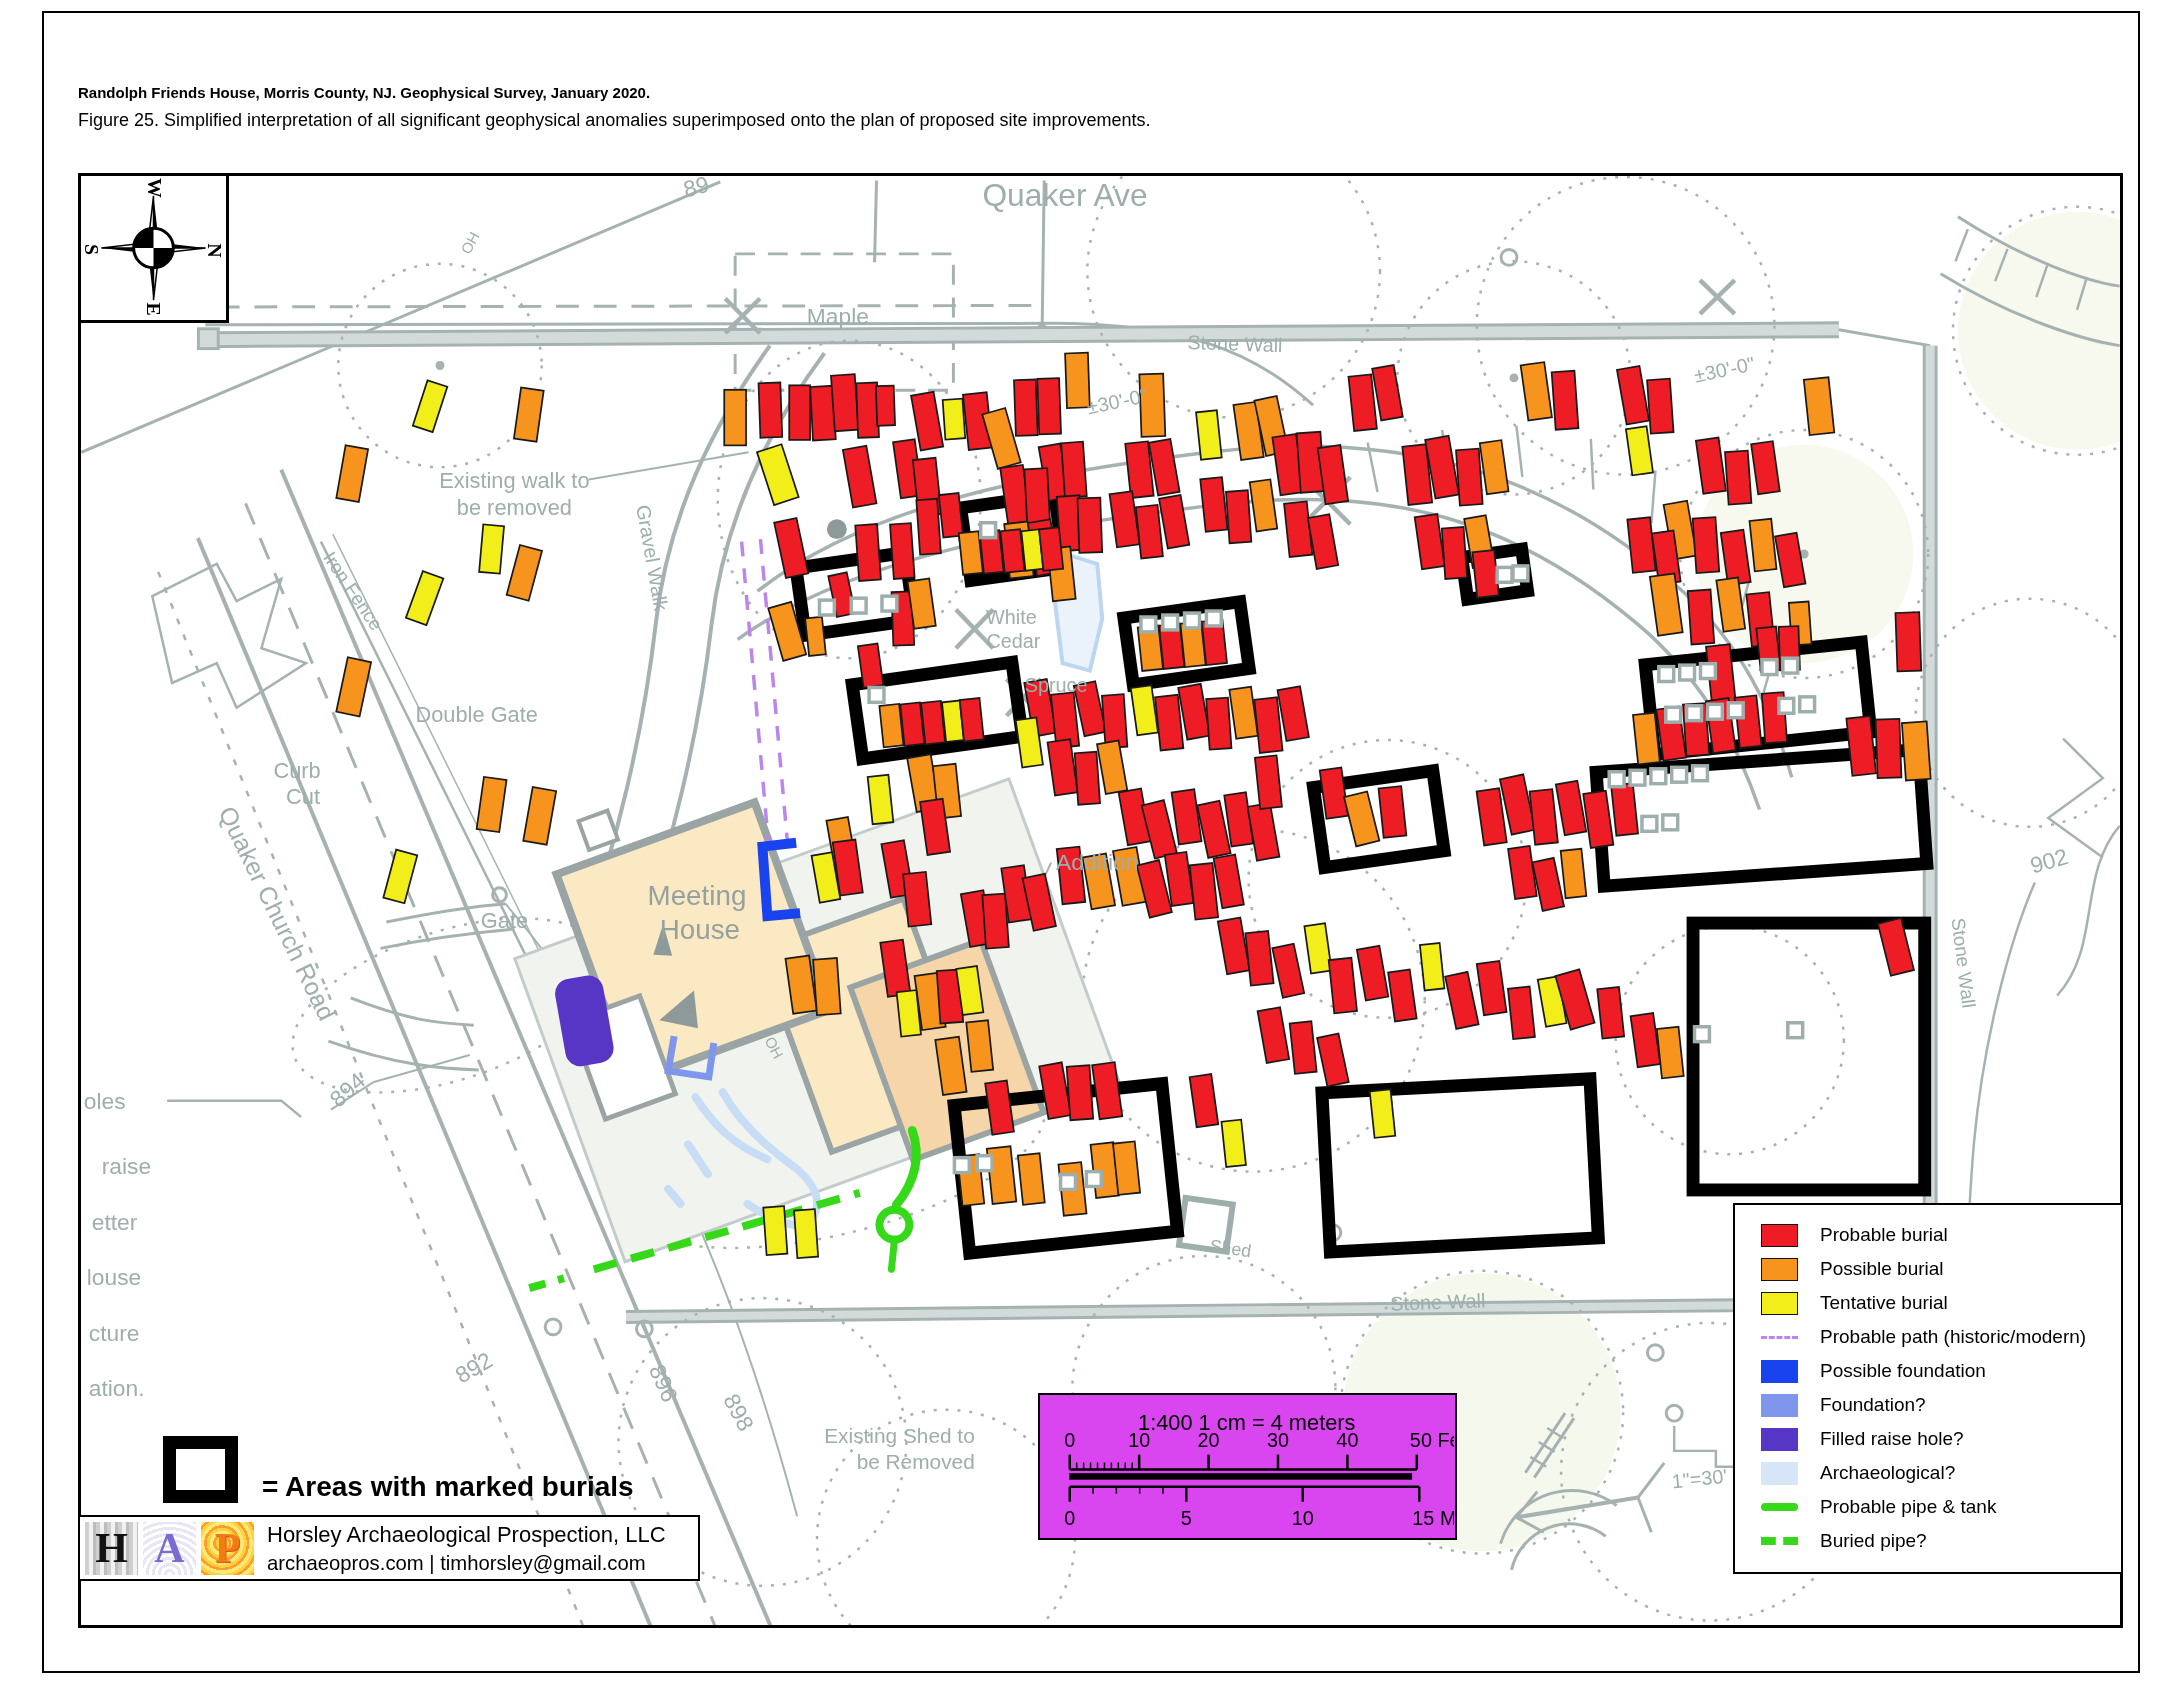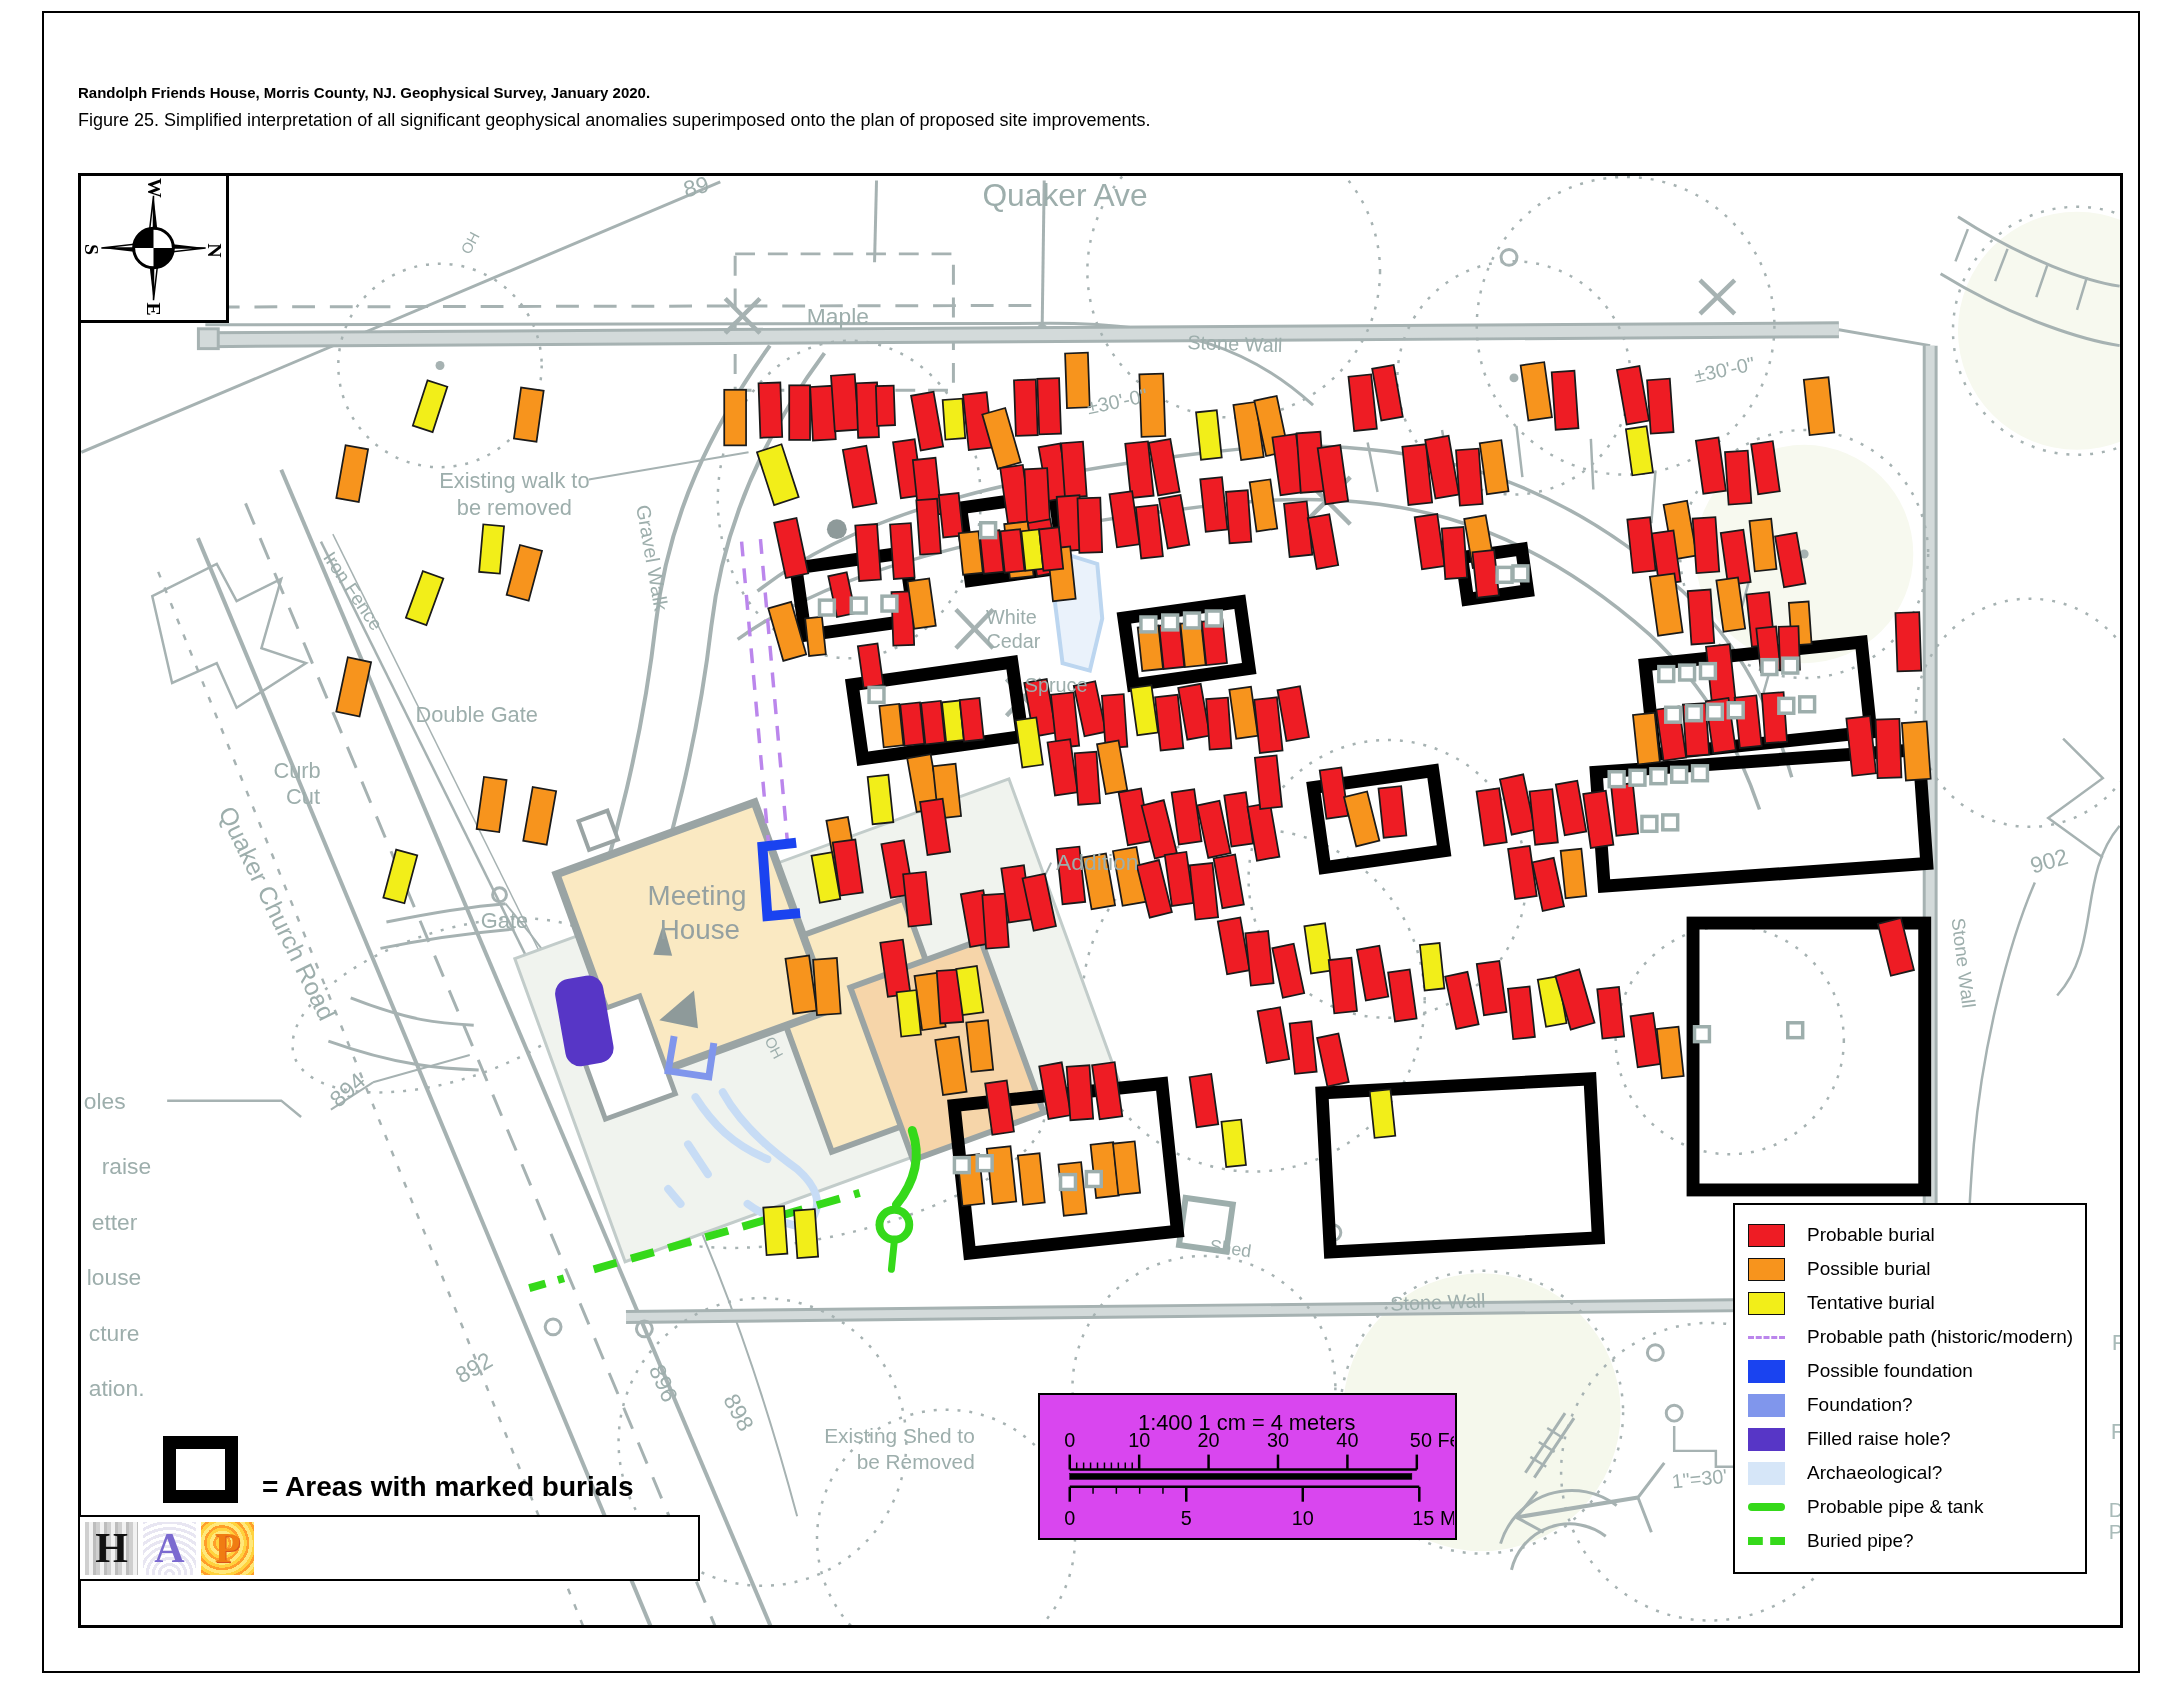--- a/index.html
+++ b/index.html
@@ -7,21 +7,21 @@
   #page{position:absolute;left:0;top:0;width:2183px;height:1687px;background:#fff;overflow:hidden;}
   #outer-frame{position:absolute;left:42px;top:11px;width:2098px;height:1662px;border:2.5px solid #000;box-sizing:border-box;}
   #title-block{position:absolute;left:78px;top:84px;width:1985px;}
   #doc-title{font-size:15px;font-weight:bold;color:#000;letter-spacing:0px;}
   #doc-caption{font-size:18px;font-weight:normal;color:#000;margin-top:9px;}
   #map-panel{position:absolute;left:78px;top:173px;width:2045px;height:1455px;border:3px solid #000;box-sizing:border-box;background:#fff;}
   #map-svg{position:absolute;left:0;top:0;}
   
   #compass-box{position:absolute;left:0px;top:0px;width:145px;height:144px;border-right:3px solid #000;border-bottom:3px solid #000;background:#fff;}
   
-  #legend-box{position:absolute;left:1652px;top:1027px;width:354px;height:371px;background:#fff;border:2.5px solid #000;box-sizing:border-box;padding:13px 0 0 13px;}
+  #legend-box{position:absolute;left:1652px;top:1027px;width:390px;height:371px;background:#fff;border:2.5px solid #000;box-sizing:border-box;padding:13px 0 0 26px;}
   .legend-row{display:flex;align-items:center;height:34px;}
   .legend-swatch{width:37px;height:23px;box-sizing:border-box;flex:none;}
   .legend-label{margin-left:22px;font-size:19px;color:#000;white-space:nowrap;}
   
   #scale-box{position:absolute;left:957px;top:1217px;width:419px;height:147px;background:#d946ef;border:2.5px solid #000;box-sizing:border-box;}
   
   #areas-key{position:absolute;left:82px;top:1260px;display:flex;align-items:flex-end;}
   #areas-key-swatch{width:75px;height:67px;border:13.4px solid #000;background:#fff;box-sizing:border-box;}
   #areas-key-label{font-size:28px;font-weight:bold;color:#000;margin-left:24px;margin-top:14px;white-space:nowrap;}
   
@@ -631,16 +631,20 @@
         <div class="legend-row">
           <div class="legend-swatch" style="height: 0px; border-top: 8px dashed rgb(53, 217, 26);"></div>
           <div class="legend-label">Buried pipe?</div>
         </div>
       </div>
 
     <div id="logo-box">
       <div class="logo-tile" id="tile-h">H</div>
       <div class="logo-tile" id="tile-a">A</div>
       <div class="logo-tile" id="tile-p">P</div>
+      <div id="logo-text">
+        <div id="logo-line1">Horsley Archaeological Prospection, LLC</div>
+        <div id="logo-line2">archaeopros.com  |  timhorsley@gmail.com</div>
+      </div>
     </div>
   </div>
 
 </div>
 
 </body></html>

